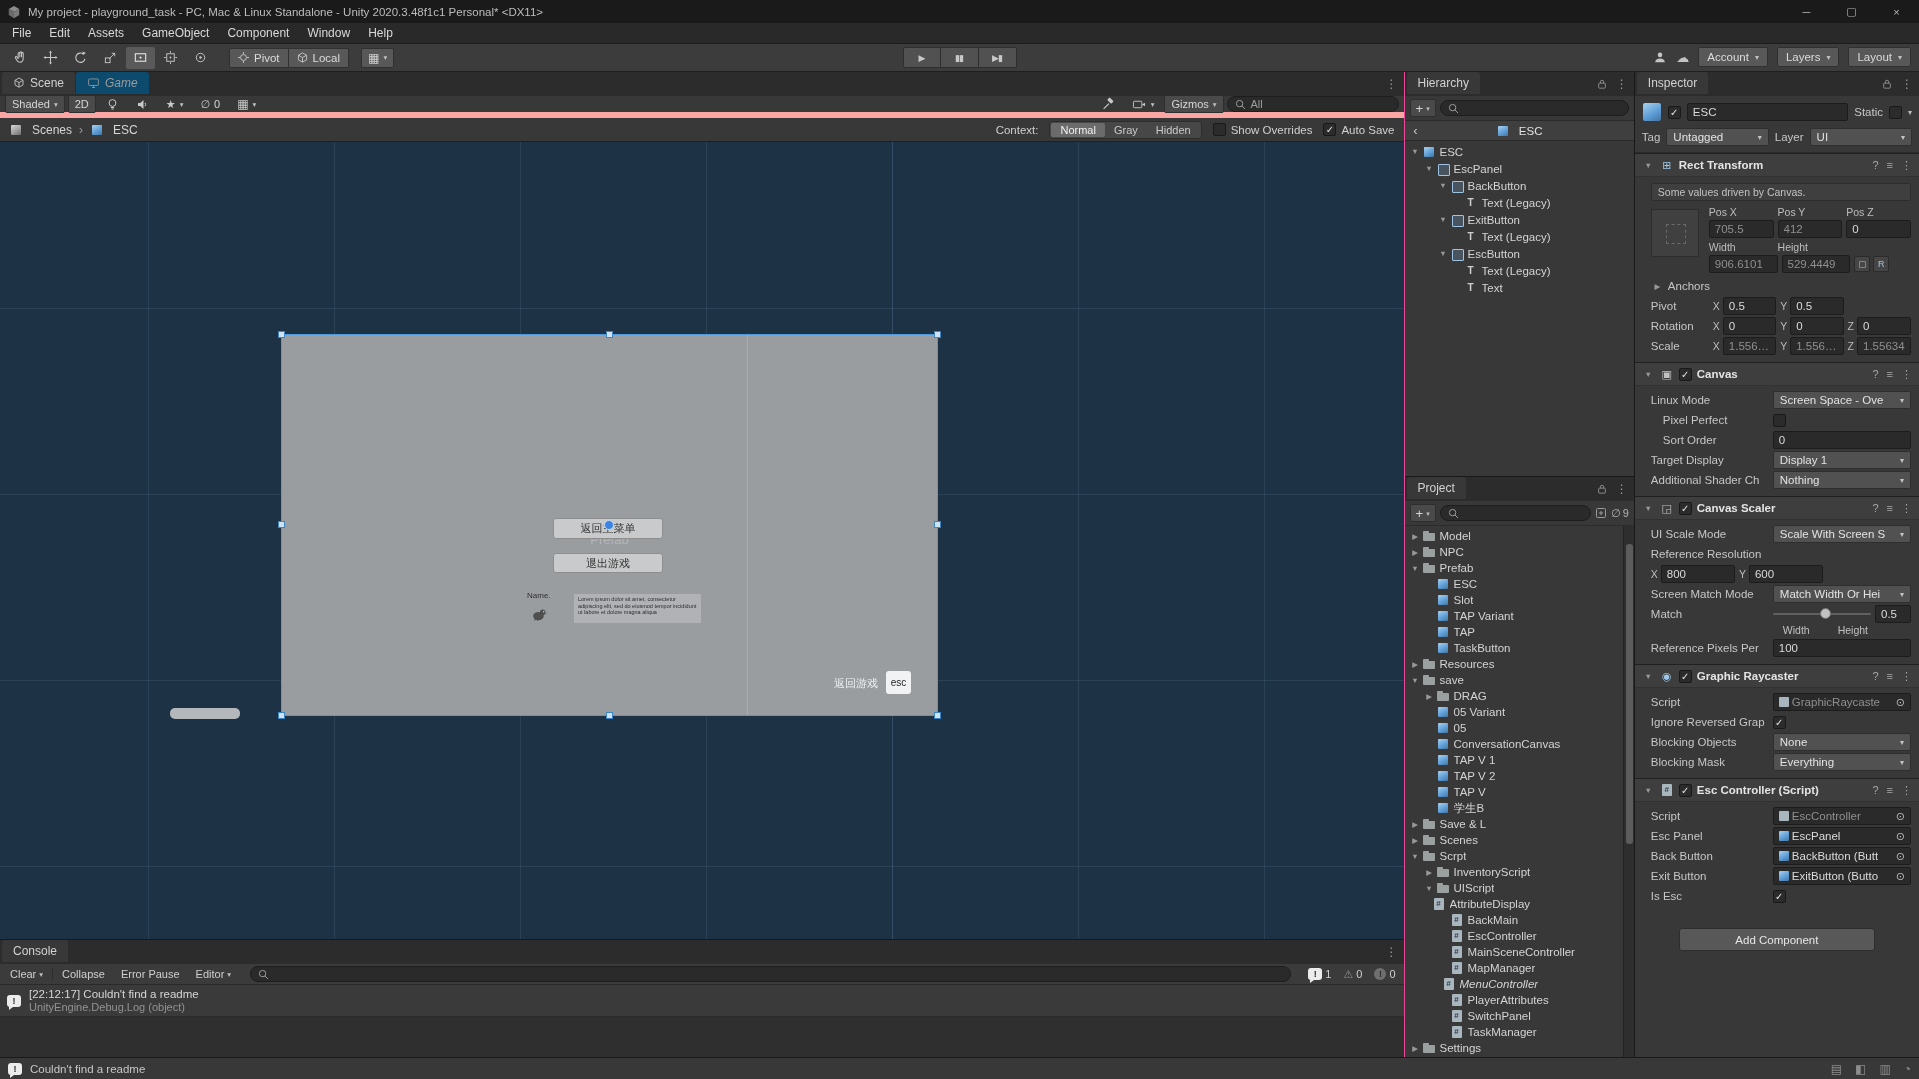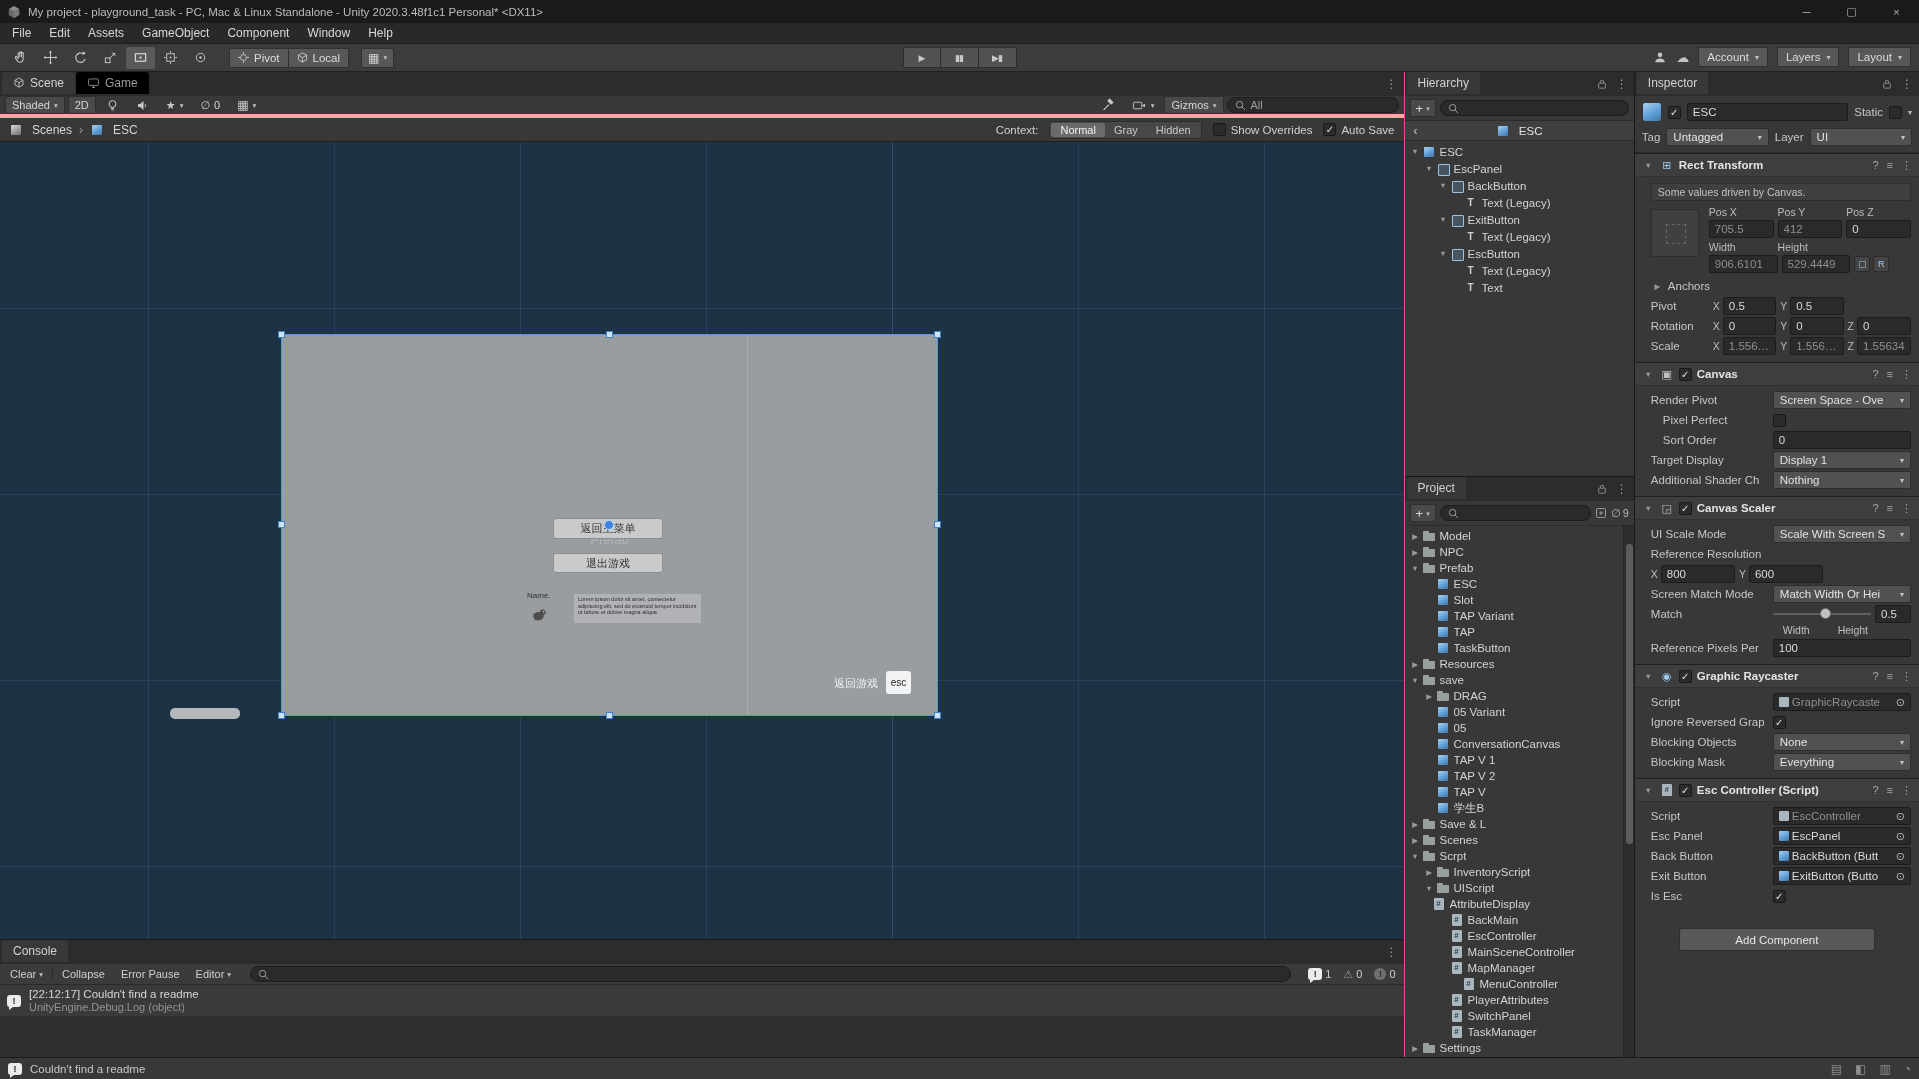--- a/index.html
+++ b/index.html
@@ -34,25 +34,25 @@
 
   
   .main{flex:1;display:flex;min-height:0;}
   .left-col{width:1414px;display:flex;flex-direction:column;min-width:0;}
   .mid-col{width:232px;border-left:1px solid #ec4899;display:flex;flex-direction:column;min-height:0;}
   .insp-col{flex:1;border-left:1px solid #191919;display:flex;flex-direction:column;background:#383838;min-height:0;}
 
   
   .tabstrip{height:24px;background:#2c2c2c;display:flex;align-items:flex-start;padding-left:2px;position:relative;flex:0 0 auto;}
   .tab{height:22px;padding:0 11px;display:flex;align-items:center;gap:5px;font-size:12px;color:#d2d2d2;background:#383838;border-radius:3px 3px 0 0;margin-right:1px;}
-  .tab.off{background:#000000;color:#9b9b9b;}
+  .tab.off{background:#0c4a6e;color:#9b9b9b;font-style:italic;}
   .strip-right{position:absolute;right:6px;top:5px;display:flex;gap:9px;color:#9a9a9a;align-items:center;}
 
   
-  .scnbar{height:22px;background:#383838;border-bottom:4px solid #fca5a5;display:flex;align-items:center;gap:3px;padding:0 5px;flex:0 0 auto;}
+  .scnbar{height:22px;background:#383838;border-bottom:6px solid #fca5a5;display:flex;align-items:center;gap:3px;padding:0 5px;flex:0 0 auto;}
   .sbtn{height:18px;display:flex;align-items:center;gap:4px;padding:0 6px;background:#4a4a4a;border:1px solid #2e2e2e;border-radius:2px;font-size:11px;color:#d6d6d6;}
   .sbtn.flat{background:transparent;border-color:transparent;}
   .mini{font-size:7.5px;color:#bdbdbd;}
   .spacer{flex:1;}
   .search{height:16px;background:#2a2a2a;border:1px solid #1d1d1d;border-radius:8px;display:flex;align-items:center;gap:5px;padding:0 7px;font-size:11px;color:#9e9e9e;}
   .crumbbar{height:24px;background:#383838;border-bottom:1px solid #202020;display:flex;align-items:center;gap:7px;padding:0 9px;flex:0 0 auto;}
   .crumb{display:flex;align-items:center;gap:5px;font-size:12px;color:#d6d6d6;}
   .crumb-sep{color:#9a9a9a;}
   .ctxwrap{margin-left:auto;display:flex;align-items:center;gap:11px;}
   .ctx-label{font-size:11.5px;color:#cfcfcf;}
@@ -765,21 +765,21 @@
             <div class="trow" style="padding-left: 32px;">
               <span class="fold"></span>
               <span class="ticon i-script"></span>
               <span class="tlabel">MainSceneController</span>
             </div>
             <div class="trow" style="padding-left: 32px;">
               <span class="fold"></span>
               <span class="ticon i-script"></span>
               <span class="tlabel">MapManager</span>
             </div>
-            <div class="trow" style="padding-left: 44px;">
+            <div class="trow" style="padding-left: 24px; font-style: italic;">
               <span class="fold"></span>
               <span class="ticon i-script"></span>
               <span class="tlabel">MenuController</span>
             </div>
             <div class="trow" style="padding-left: 32px;">
               <span class="fold"></span>
               <span class="ticon i-script"></span>
               <span class="tlabel">PlayerAttributes</span>
             </div>
             <div class="trow" style="padding-left: 32px;">
@@ -968,21 +968,21 @@
             <span class="cb on"></span>
             <span class="ctitle">Canvas</span>
             <span class="chead-ico">
                 <span>?</span>
                 <span>≡</span>
                 <span>⋮</span>
               </span>
           </div>
           <div class="cbody">
             <div class="irow">
-                <span class="il">Render Pivot</span>
+                <span class="il">Linux Mode</span>
                 <span class="idd">
                   <span class="ellip">Screen Space - Ove</span>
                 </span>
               </div>
             <div class="irow ind">
                 <span class="il">Pixel Perfect</span>
                 <span class="cb"></span>
               </div>
             <div class="irow ind">
                 <span class="il">Sort Order</span>

